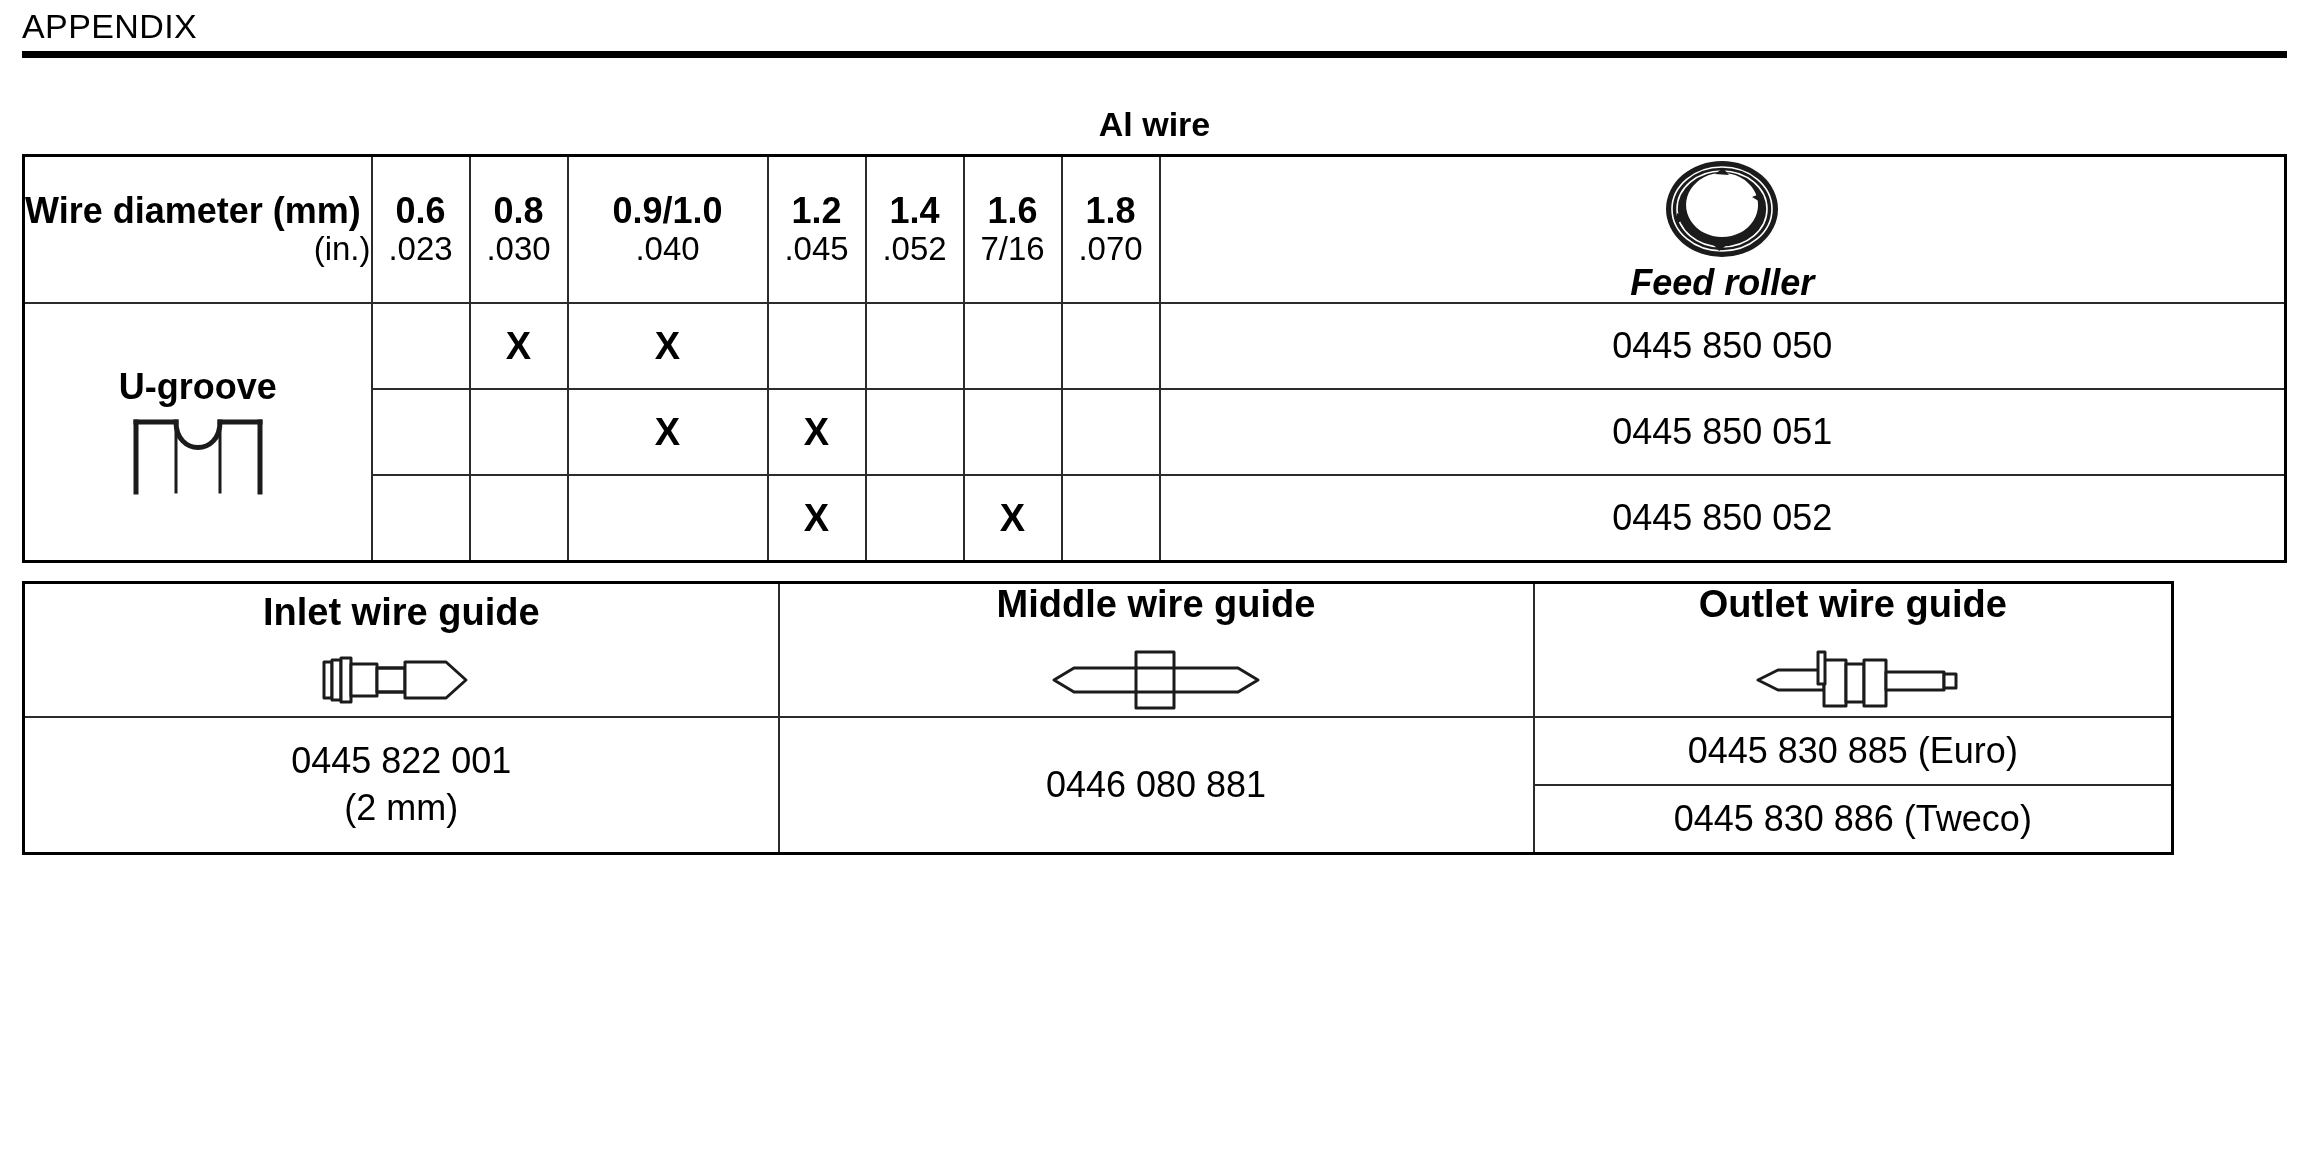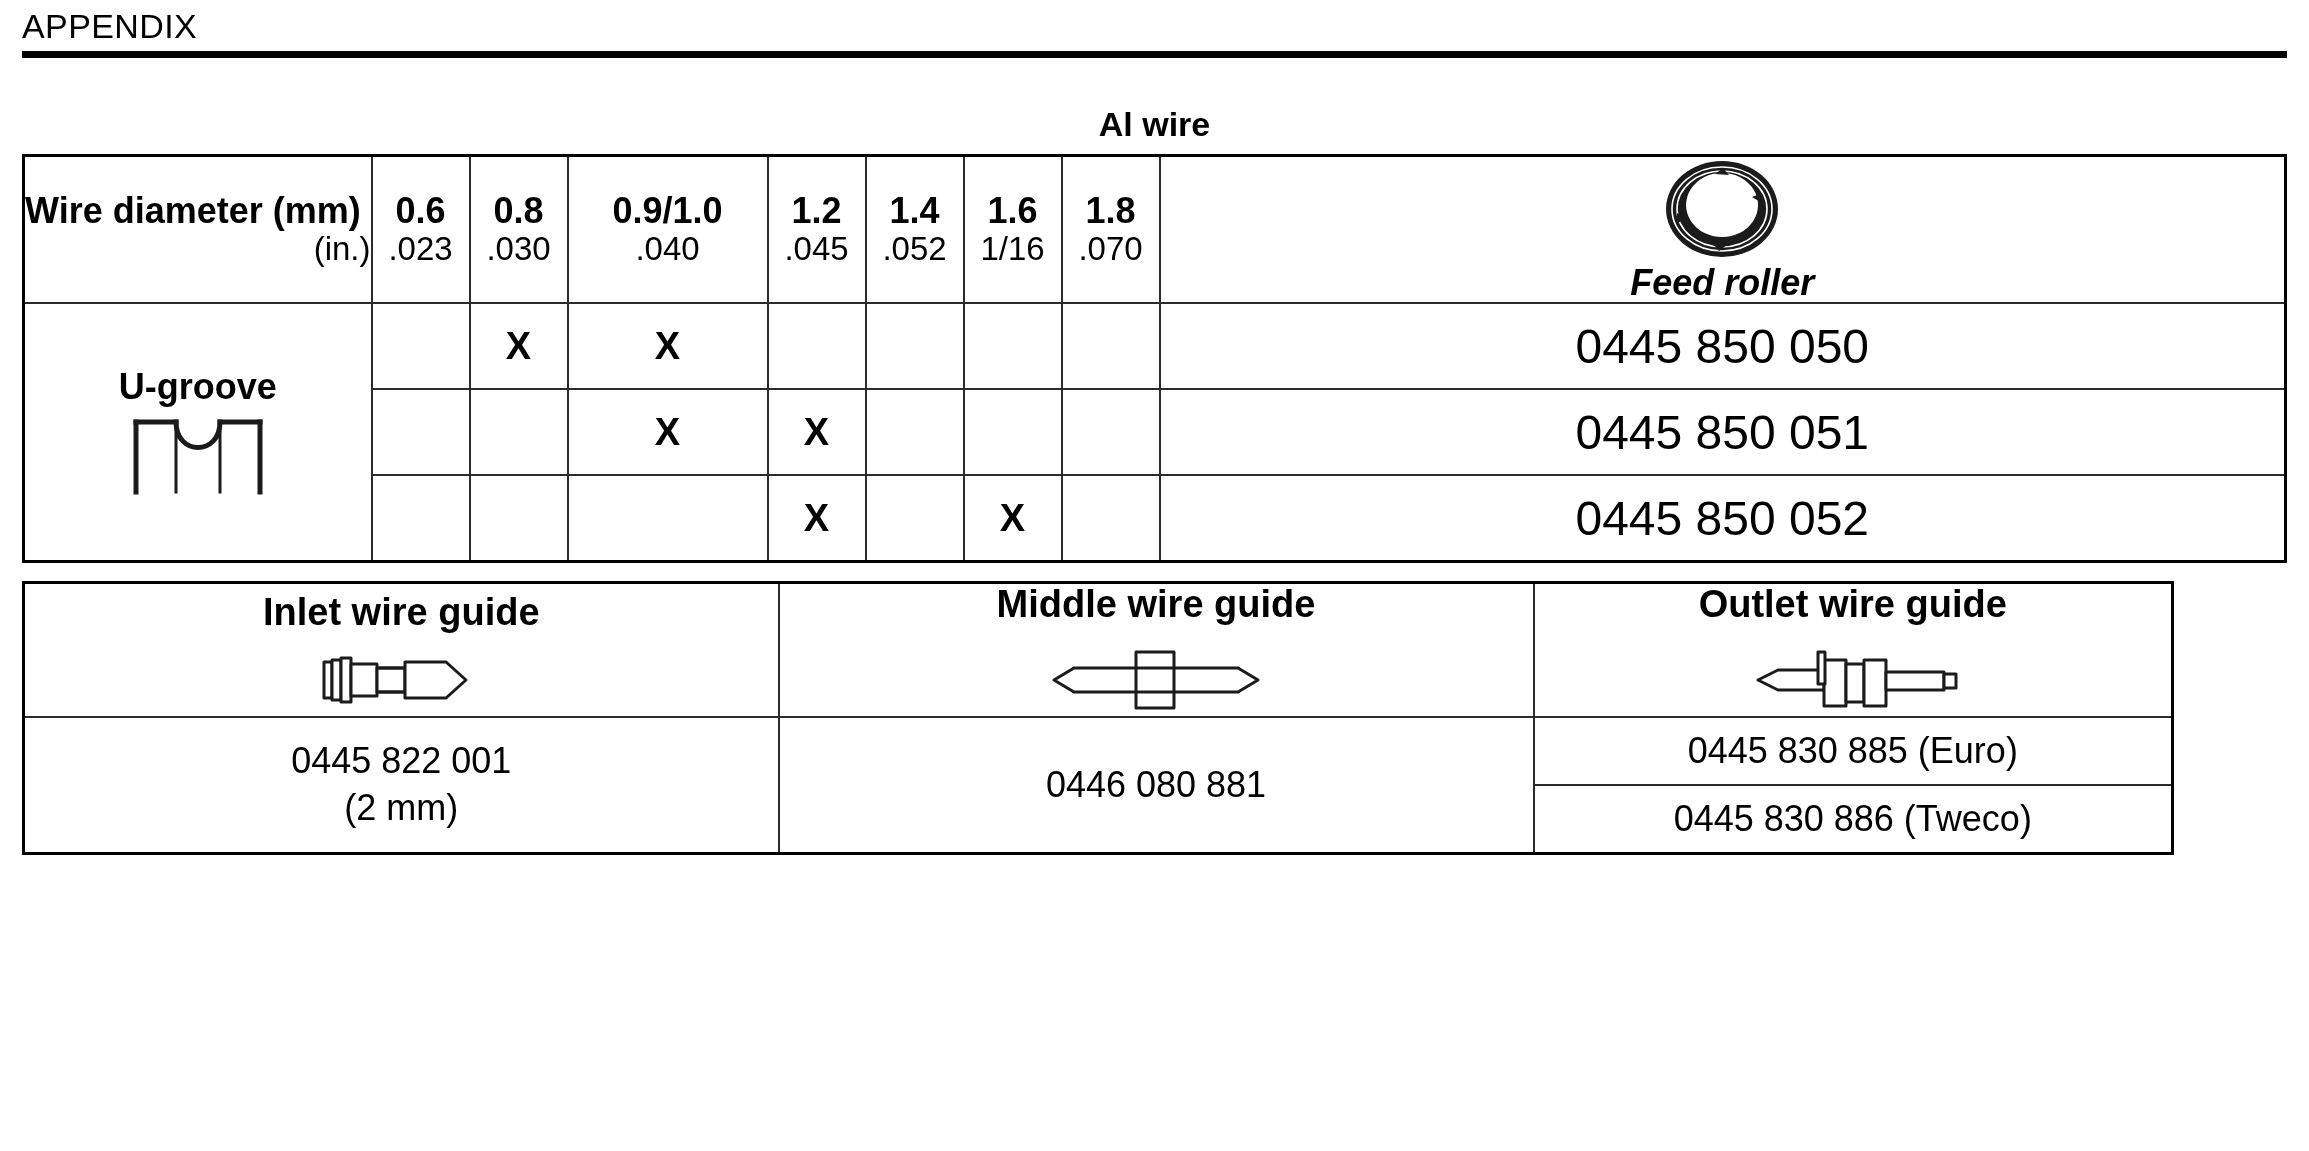--- a/index.html
+++ b/index.html
@@ -131,21 +131,21 @@
 
   .mark {
     font-size: 38px;
     font-weight: bold;
     line-height: 1;
   }
   .datarow td {
     height: 84px;
   }
   .partno {
-    font-size: 48px;
+    font-size: 36px;
     font-weight: normal;
   }
 
   
   .guide-table {
     width: 2152px;
     border: 3px solid #000;
     margin-top: 18px;
     padding-left: 48px;
   }
@@ -236,21 +236,21 @@
         <td class="hdr-size">
           <span class="mm">1.2</span>
           <span class="inch">.045</span>
         </td>
         <td class="hdr-size">
           <span class="mm">1.4</span>
           <span class="inch">.052</span>
         </td>
         <td class="hdr-size">
           <span class="mm">1.6</span>
-          <span class="inch">1/16</span>
+          <span class="inch">7/16</span>
         </td>
         <td class="hdr-size">
           <span class="mm">1.8</span>
           <span class="inch">.070</span>
         </td>
         <td class="hdr-roller">
           <svg class="roller-art" width="130" height="104" viewBox="0 0 130 104">
             <ellipse cx="65" cy="52" rx="56" ry="48" fill="#1b1b1b"></ellipse>
             <ellipse cx="65" cy="52" rx="50" ry="42" fill="none" stroke="#ffffff" stroke-width="1.6"></ellipse>
             <ellipse cx="65" cy="52" rx="45" ry="38" fill="none" stroke="#ffffff" stroke-width="1.6"></ellipse>

